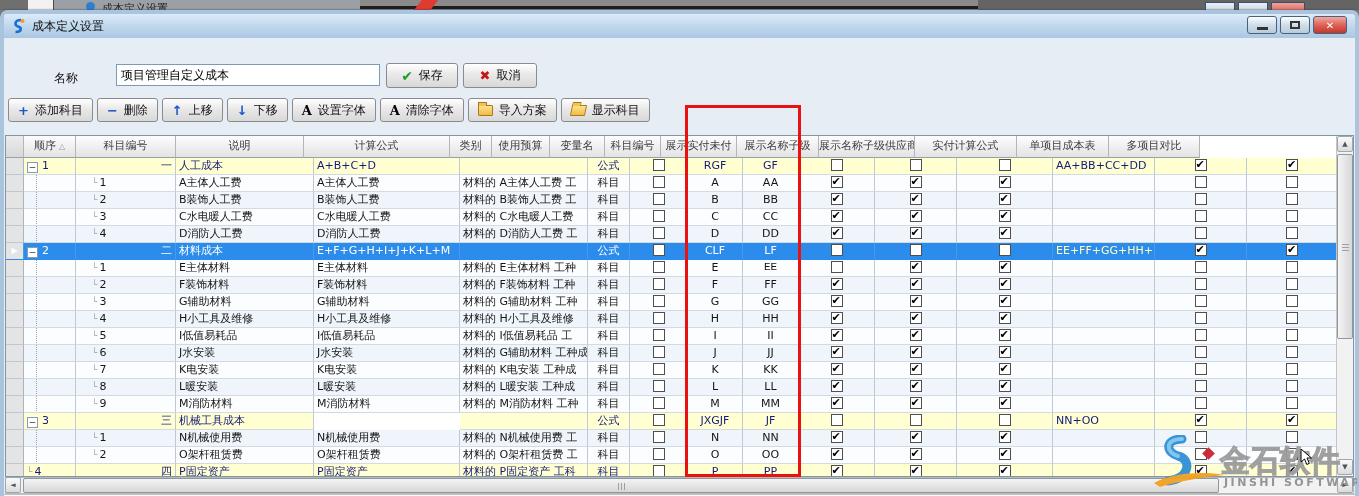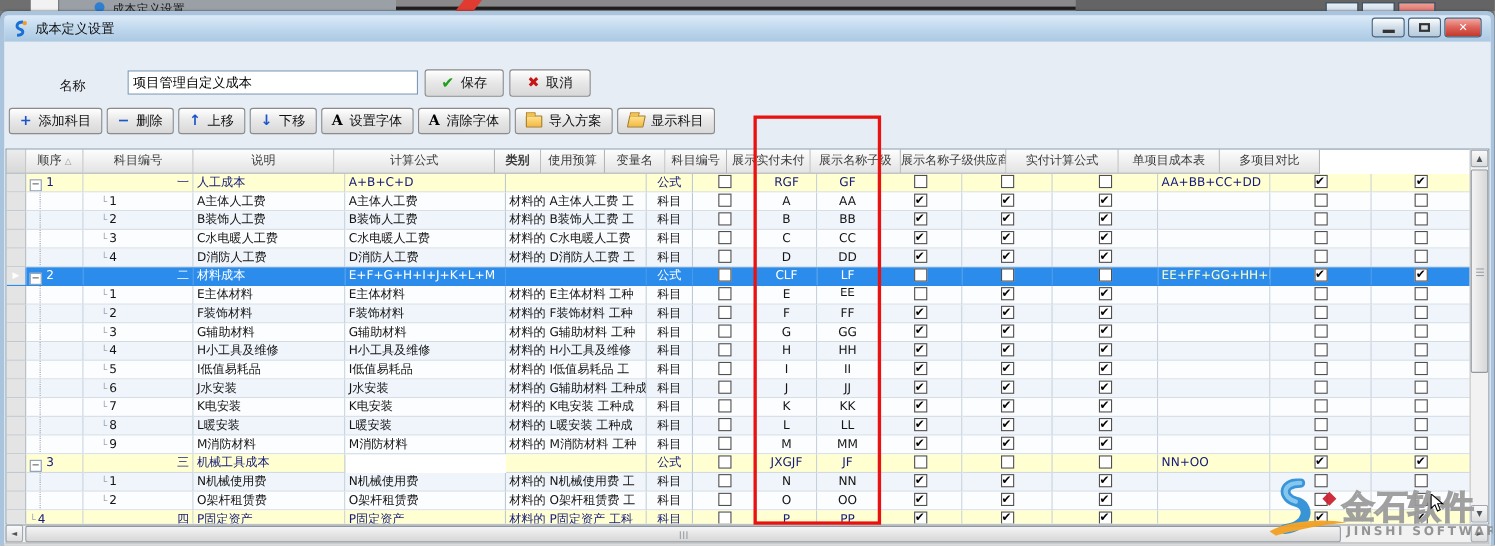--- a/index.html
+++ b/index.html
@@ -176,21 +176,21 @@
           </div>
       </div>
 
       <div class="grid">
         <div class="ghead" id="grid-header">
             <div class="hcell gut" style="width: 18px;"></div>
             <div class="hcell" style="width: 52px;">顺序<span class="sort-tri">△</span></div>
             <div class="hcell" style="width: 100px;">科目编号</div>
             <div class="hcell" style="width: 128px;">说明</div>
             <div class="hcell" style="width: 146px;">计算公式</div>
-            <div class="hcell" style="width: 42px; font-weight: bold;">类别</div>
+            <div class="hcell" style="width: 42px;">类别</div>
             <div class="hcell" style="width: 58px;">使用预算</div>
             <div class="hcell" style="width: 55px;">变量名</div>
             <div class="hcell" style="width: 56px;">科目编号</div>
             <div class="hcell" style="width: 76px;">展示实付未付</div>
             <div class="hcell" style="width: 82px;">展示名称子级</div>
             <div class="hcell" style="width: 96px;">展示名称子级供应商</div>
             <div class="hcell" style="width: 102px;">实付计算公式</div>
             <div class="hcell" style="width: 92px;">单项目成本表</div>
             <div class="hcell" style="width: 91px;">多项目对比</div>
           </div>

